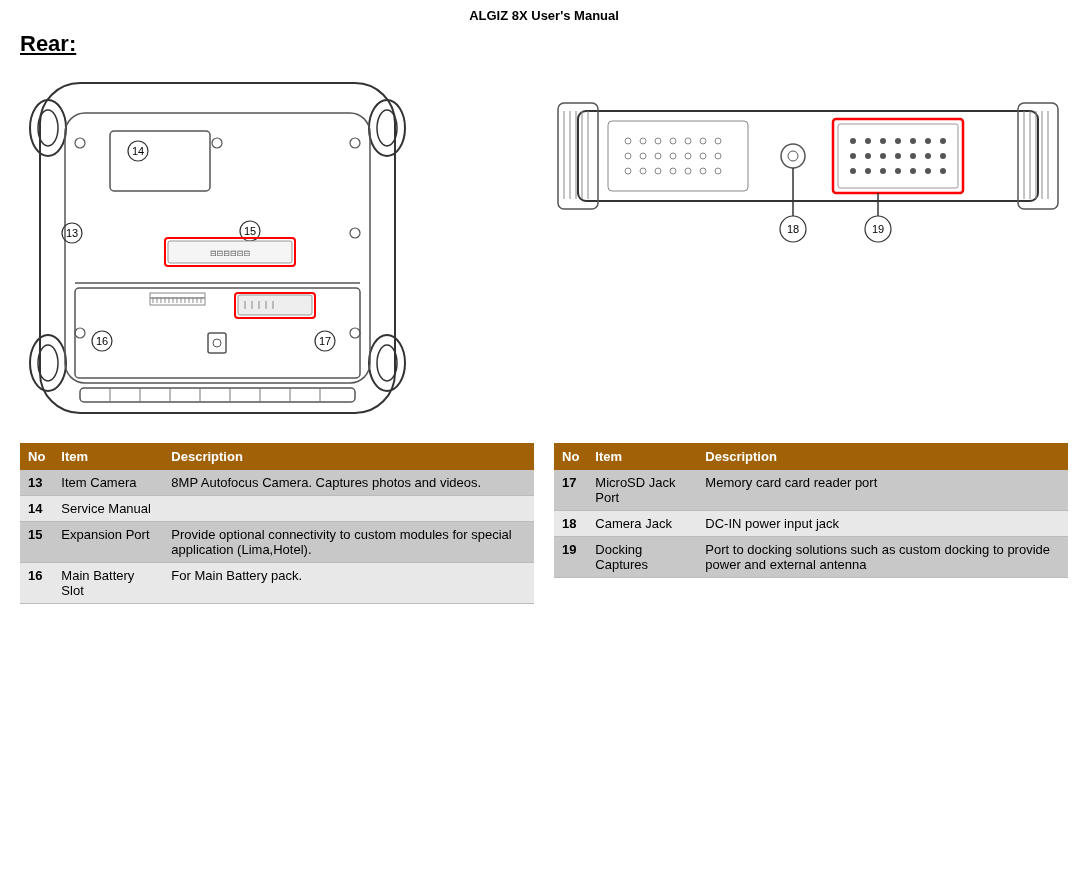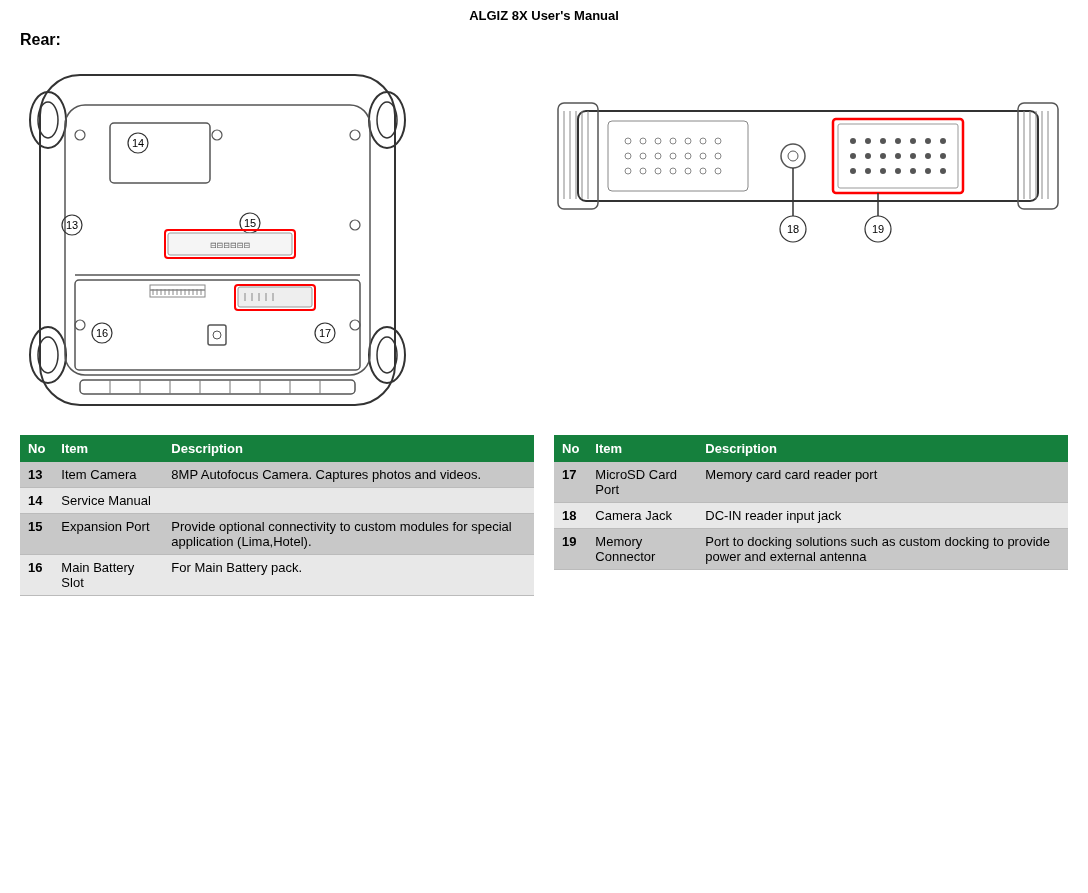--- a/index.html
+++ b/index.html
@@ -26,23 +26,24 @@
       align-items: flex-start;
       padding: 0 20px;
       margin-top: 4px;
     }
 
     .diagram-section {
       flex: 1;
     }
 
     .section-label {
-      font-size: 16px;
+      font-size: 22px;
       font-weight: bold;
       margin-bottom: 6px;
+      text-decoration: underline;
     }
 
     
     .rear-diagram {
       width: 400px;
       height: 370px;
       position: relative;
       margin-top: 0;
     }
 
@@ -77,21 +78,21 @@
       flex: 1;
     }
 
     table {
       width: 100%;
       border-collapse: collapse;
       font-size: 13px;
     }
 
     thead tr {
-      background: #15803d;
+      background: #a16207;
       color: #fff;
       padding-left: 8px;
     }
 
     thead th {
       padding: 6px 8px;
       text-align: left;
       font-weight: bold;
     }
 
@@ -358,29 +359,29 @@
       <thead>
         <tr>
           <th>No</th>
           <th>Item</th>
           <th>Description</th>
         </tr>
       </thead>
       <tbody>
         <tr>
           <td class="no-col">17</td>
-          <td class="item-col">MicroSD Card Port</td>
+          <td class="item-col">MicroSD Jack Port</td>
           <td class="desc-col">Memory card card reader port</td>
         </tr>
         <tr class="alt">
           <td class="no-col">18</td>
           <td class="item-col">Camera Jack</td>
-          <td class="desc-col">DC-IN reader input jack</td>
+          <td class="desc-col">DC-IN power input jack</td>
         </tr>
         <tr>
           <td class="no-col">19</td>
-          <td class="item-col">Memory Connector</td>
+          <td class="item-col">Docking Captures</td>
           <td class="desc-col">Port to docking solutions such as custom docking to provide power and external antenna</td>
         </tr>
       </tbody>
     </table>
   </div>
 </div>
 
 </body></html>

